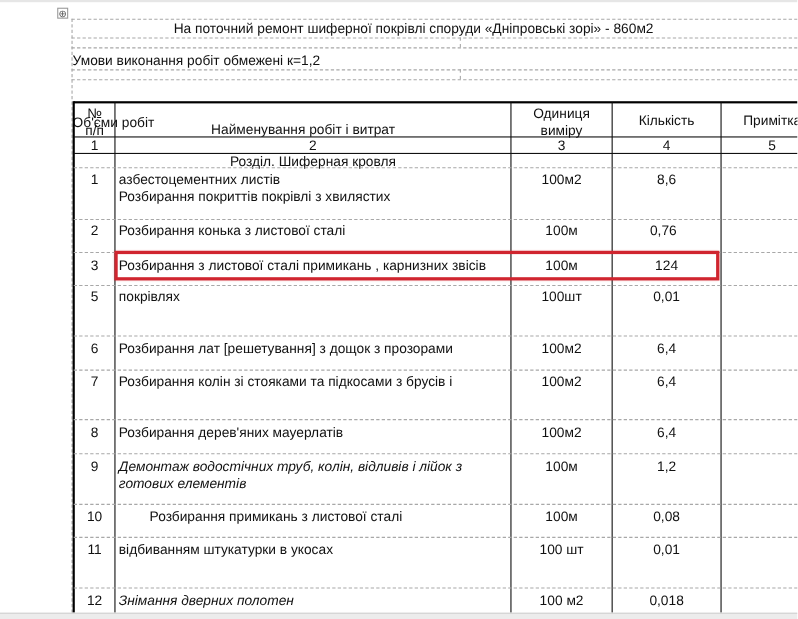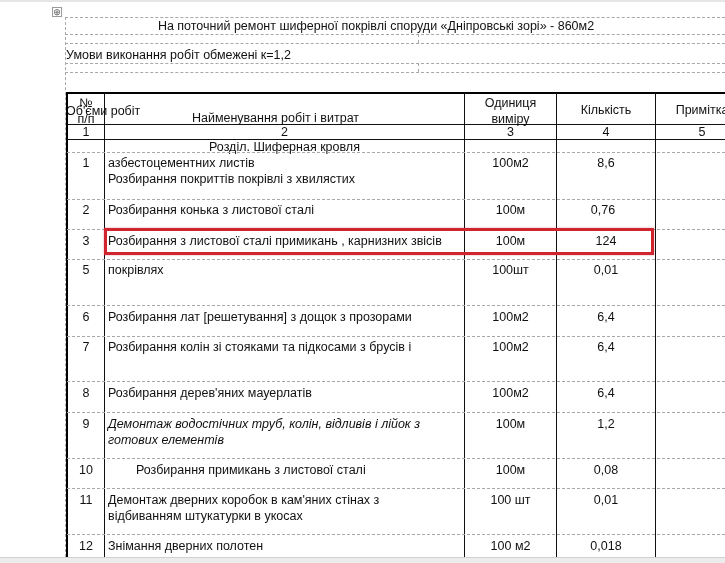--- a/index.html
+++ b/index.html
@@ -172,29 +172,28 @@
   <div class="cell" style="left:124px; top:462px; width:355px;margin-left:12px;">
     <div>Розбирання примикань з листової сталі</div>
   </div>
   <div class="cell center" style="left:465px; top:462px; width:91px;">100м</div>
   <div class="cell center" style="left:557px; top:462px; width:98px;">0,08</div>
 </div>
 
 <div>
   <div class="cell center" style="left:68px; top:492px; width:36px;">11</div>
   <div class="cell" style="left:108px; top:492px; width:355px;">
-    <div>Демонтаж дверних коробок в кам'яних стінах з</div>
     <div>відбиванням штукатурки в укосах</div>
   </div>
   <div class="cell center" style="left:465px; top:492px; width:91px;">100 шт</div>
   <div class="cell center" style="left:557px; top:492px; width:98px;">0,01</div>
 </div>
 
 <div>
   <div class="cell center" style="left:68px; top:538px; width:36px;">12</div>
-  <div class="cell" style="left:108px; top:538px; width:355px;">
+  <div class="cell" style="left:108px; top:538px; width:355px;font-style:italic;">
     <div>Знімання дверних полотен</div>
   </div>
   <div class="cell center" style="left:465px; top:538px; width:91px;">100 м2</div>
   <div class="cell center" style="left:557px; top:538px; width:98px;">0,018</div>
 </div>
 
 <div class="bottom-bar"></div>
 
 </body></html>

